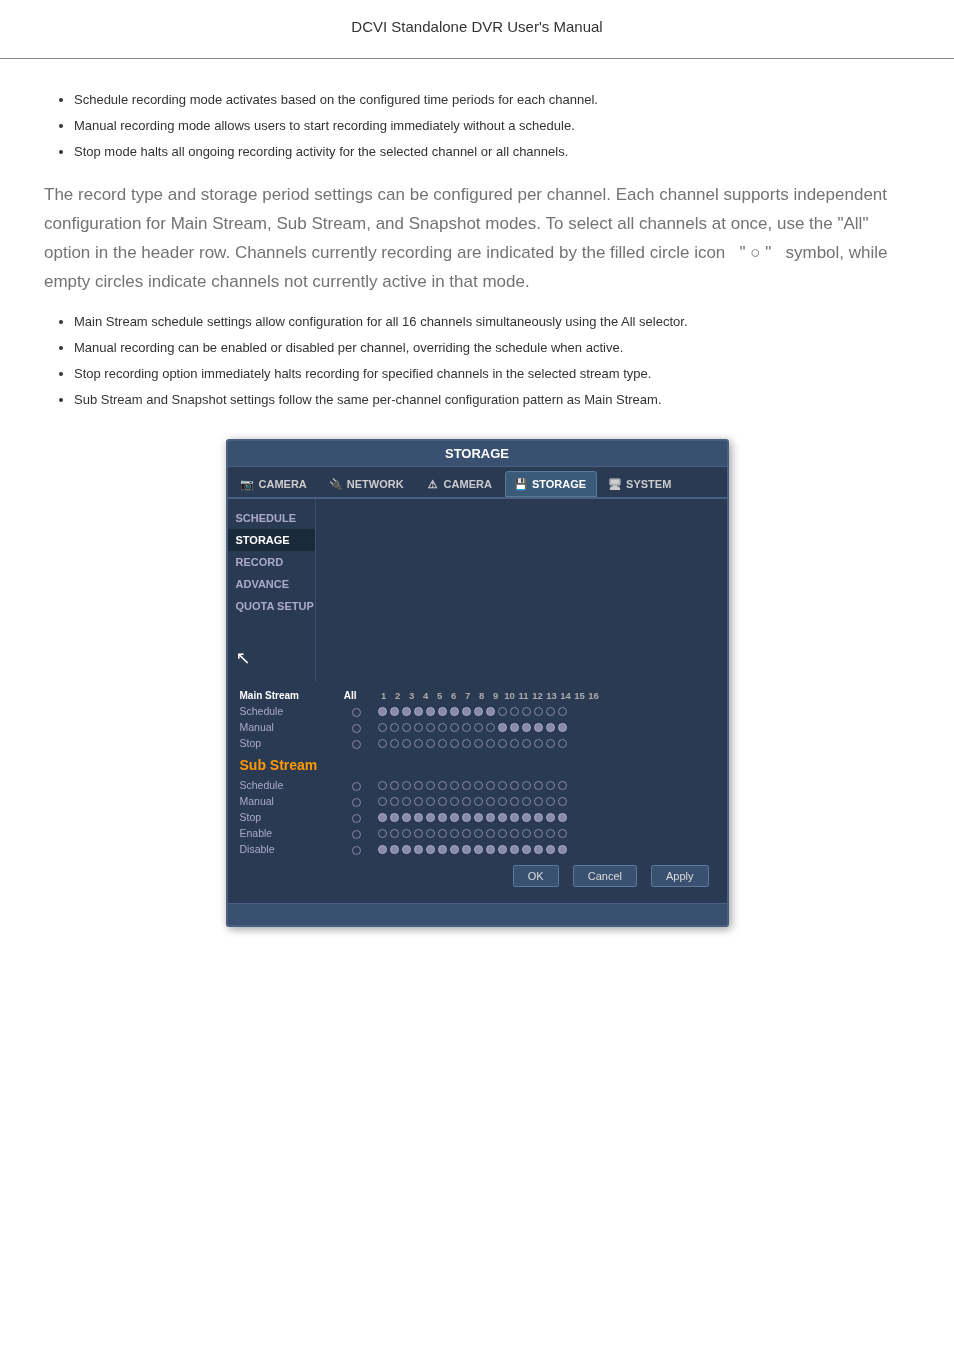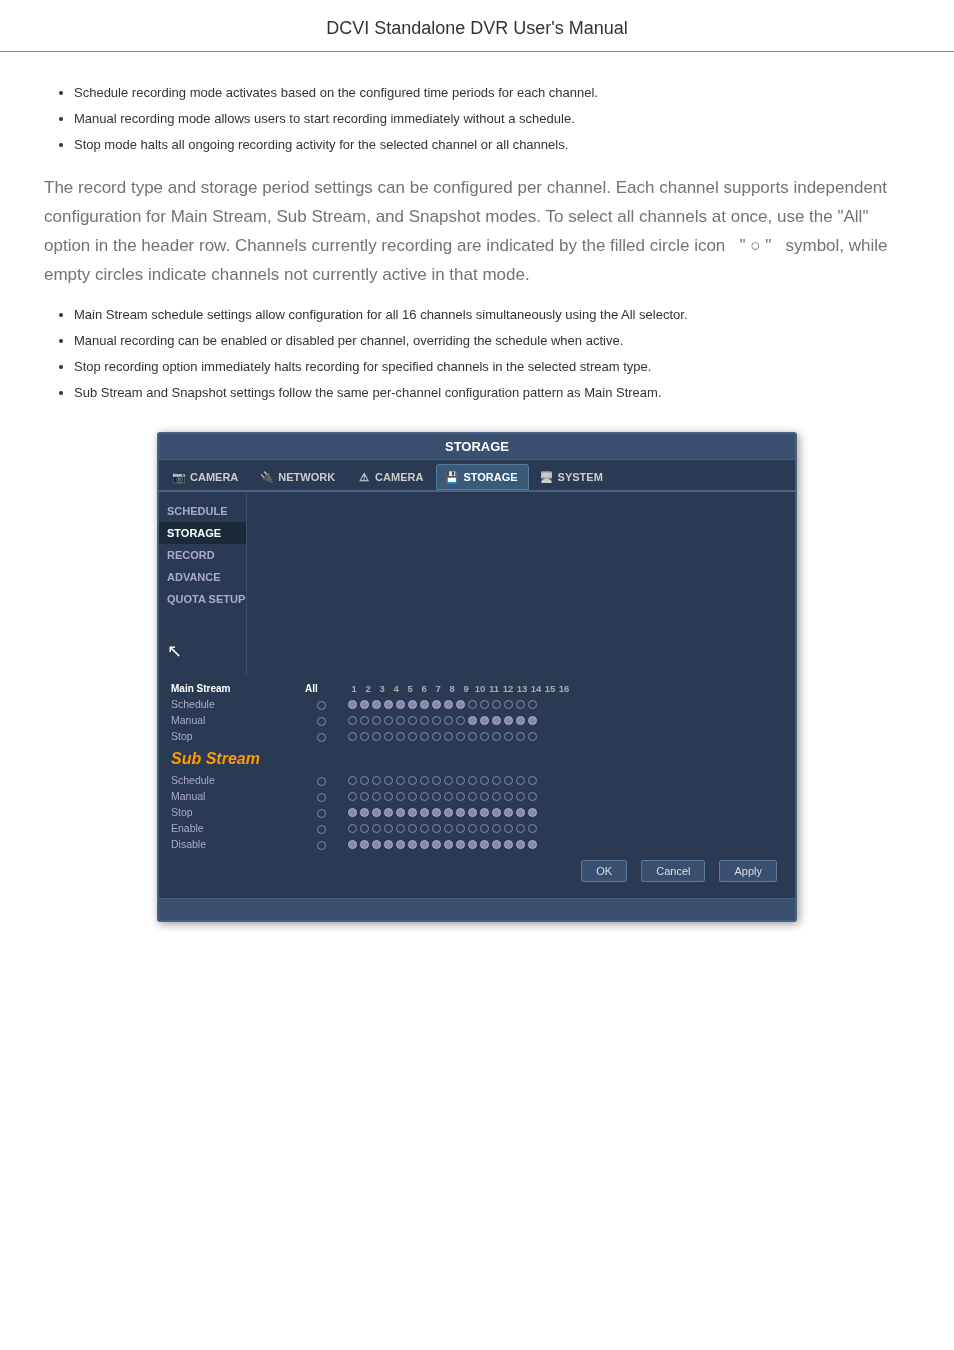--- a/index.html
+++ b/index.html
@@ -9,22 +9,22 @@
       font-size: 13px;
       color: #222;
       width: 954px;
       min-height: 1350px;
       position: relative;
     }
 
     
     .page-header {
       text-align: center;
-      padding: 18px 40px 12px 40px;
-      font-size: 18px;
+      padding: 18px 40px 23px 40px;
+      font-size: 15px;
       color: #333;
       border-bottom: 1.5px solid #888;
       margin-bottom: 30px;
     }
 
     
     .content-area {
       padding: 0 44px;
       font-size: 13px;
       color: #333;
@@ -42,21 +42,21 @@
     }
 
     
     .screenshot-container {
       display: flex;
       justify-content: center;
       margin: 28px 0 24px 0;
     }
 
     .dvr-dialog {
-      width: 640px;
+      width: 503px;
       background: #eab308;
       border: 2px solid #4a6080;
       border-radius: 3px;
       overflow: hidden;
       box-shadow: 2px 2px 10px rgba(0,0,0,0.4);
     }
 
     
     .dialog-titlebar {
       background: #3a5070;
@@ -167,24 +167,23 @@
       margin-top: 8px;
     }
 
     .record-table td {
       padding: 2px 4px;
       vertical-align: middle;
     }
 
     .section-label {
       color: #f90;
-      font-size: 16px;
+      font-size: 14px;
       font-weight: bold;
       padding: 4px 4px 2px 0;
-      font-style: italic;
     }
 
     .col-label {
       color: #aac;
       font-size: 10.5px;
       min-width: 70px;
     }
 
     .col-all {
       color: #ccc;

